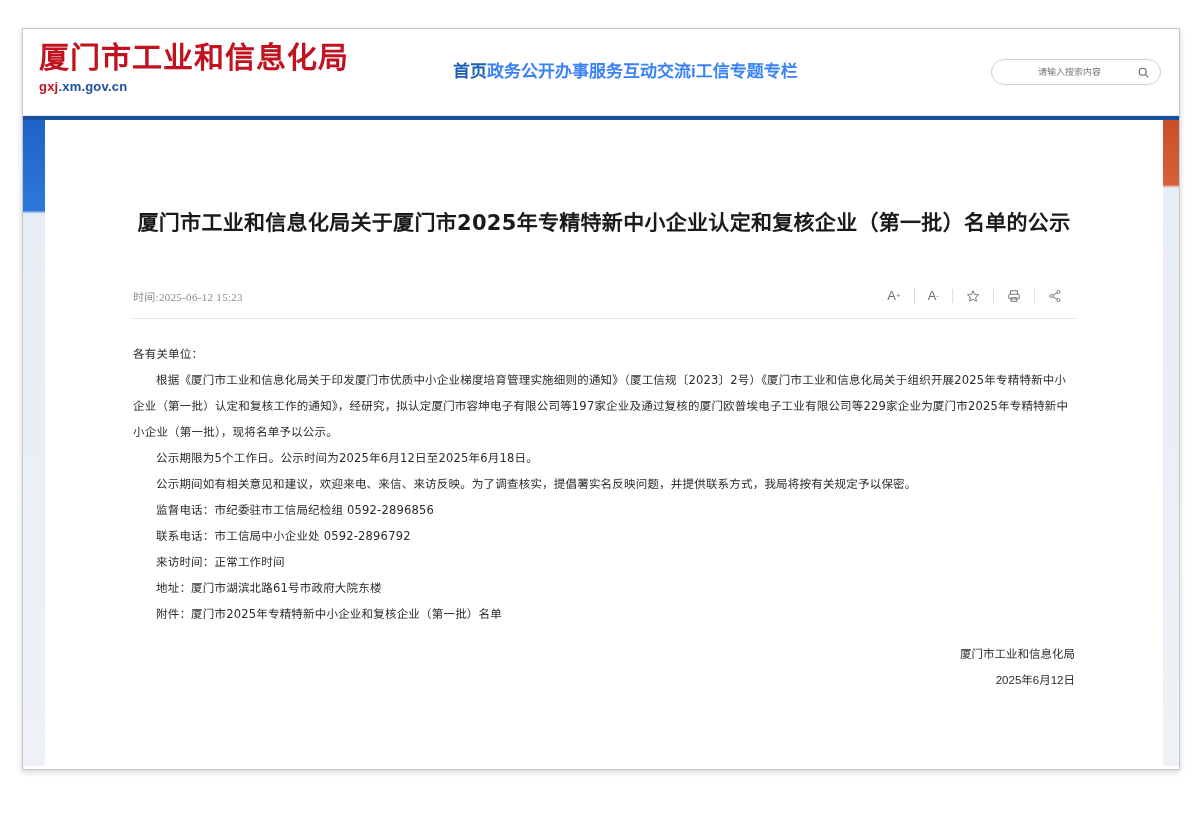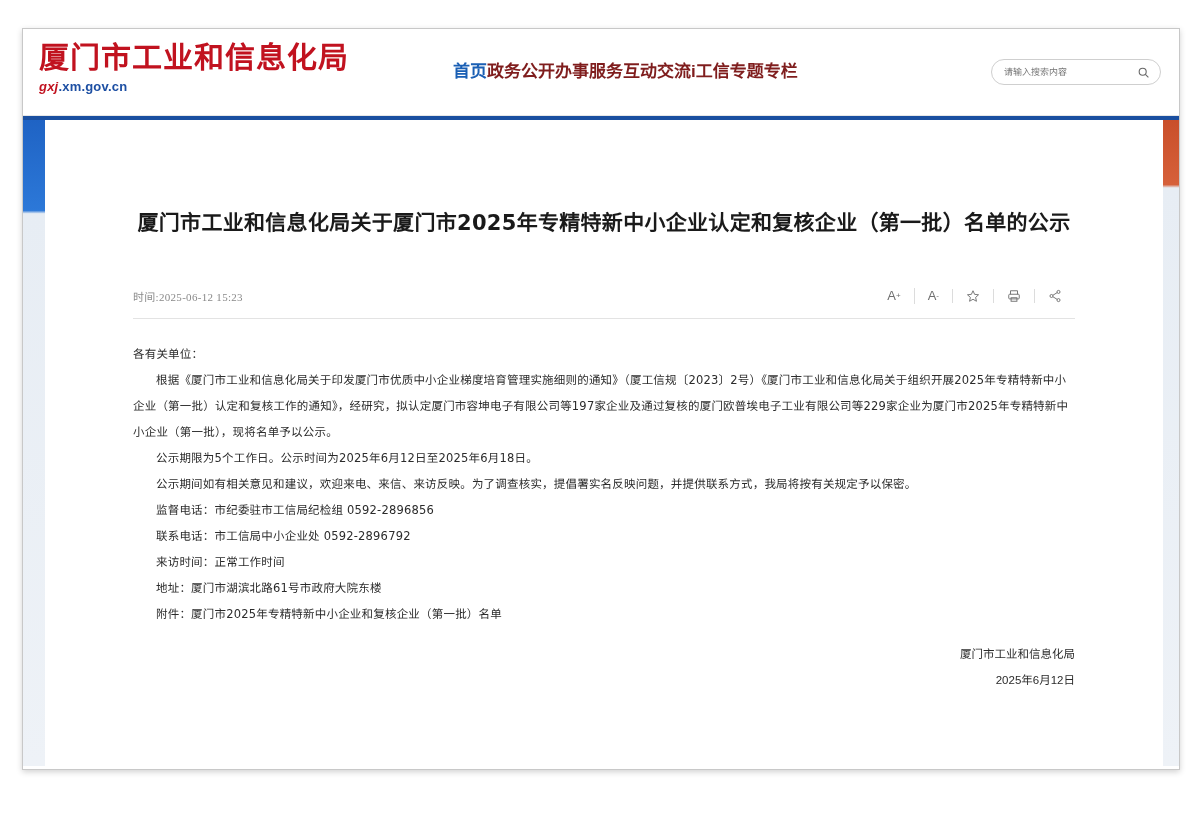--- a/index.html
+++ b/index.html
@@ -48,32 +48,32 @@
     line-height: 38px;
     white-space: nowrap;
   }
   .brand-domain {
     font-size: 13px;
     font-weight: bold;
     color: #1d4fa3;
     letter-spacing: 0.2px;
     margin-top: 2px;
   }
-  .brand-domain .gxj { color: #c1121f; font-style: italic; }
+  .brand-domain .gxj { color: #c1121f; }
   .main-nav {
     position: absolute;
     left: 430px;
     top: 28px;
     display: flex;
     align-items: center;
   }
   .nav-item {
     font-size: 17px;
     font-weight: bold;
-    color: #7f1d1d;
+    color: #3b82f6;
     cursor: pointer;
     white-space: nowrap;
   }
   .nav-item.active { color: #1a5fb4; }
   .search-box {
     position: absolute;
     right: 18px;
     top: 30px;
     width: 170px;
     height: 26px;
@@ -86,20 +86,21 @@
     box-sizing: border-box;
   }
   .search-input {
     flex: 1;
     border: none;
     outline: none;
     font-size: 9px;
     color: #9a9a9a;
     background: transparent;
     font-family: "Liberation Sans", sans-serif;
+    text-align: center;
   }
   .search-icon {
     width: 13px;
     height: 13px;
     flex: 0 0 auto;
     color: #666;
   }
   
   .blue-band {
     height: 4px;

